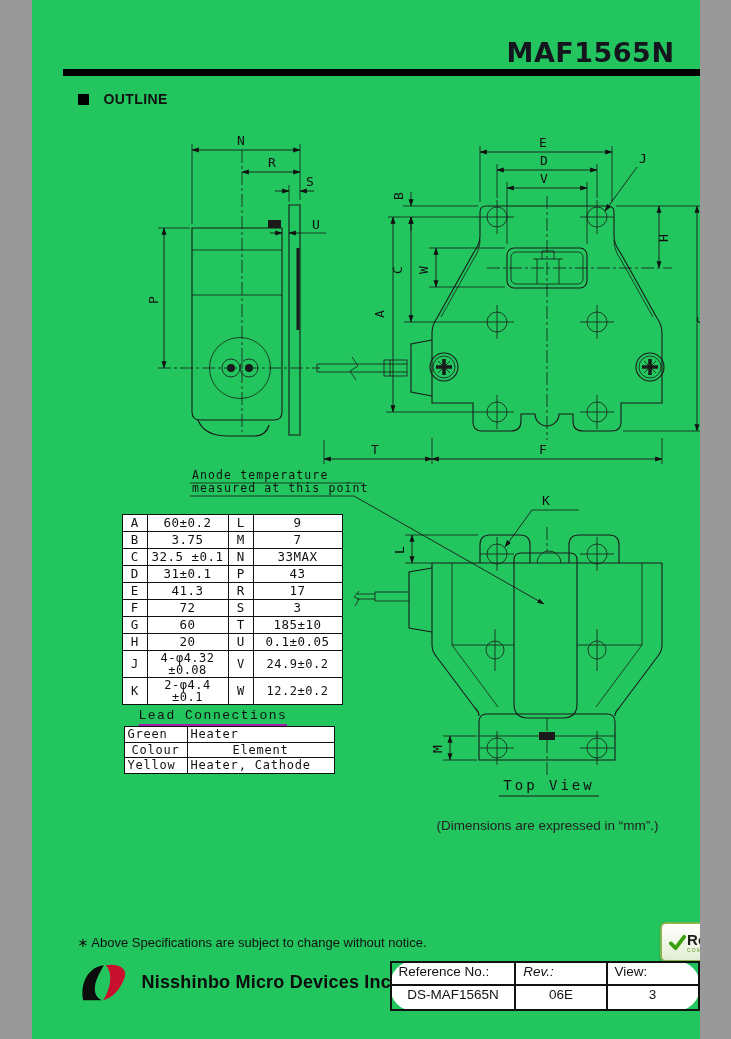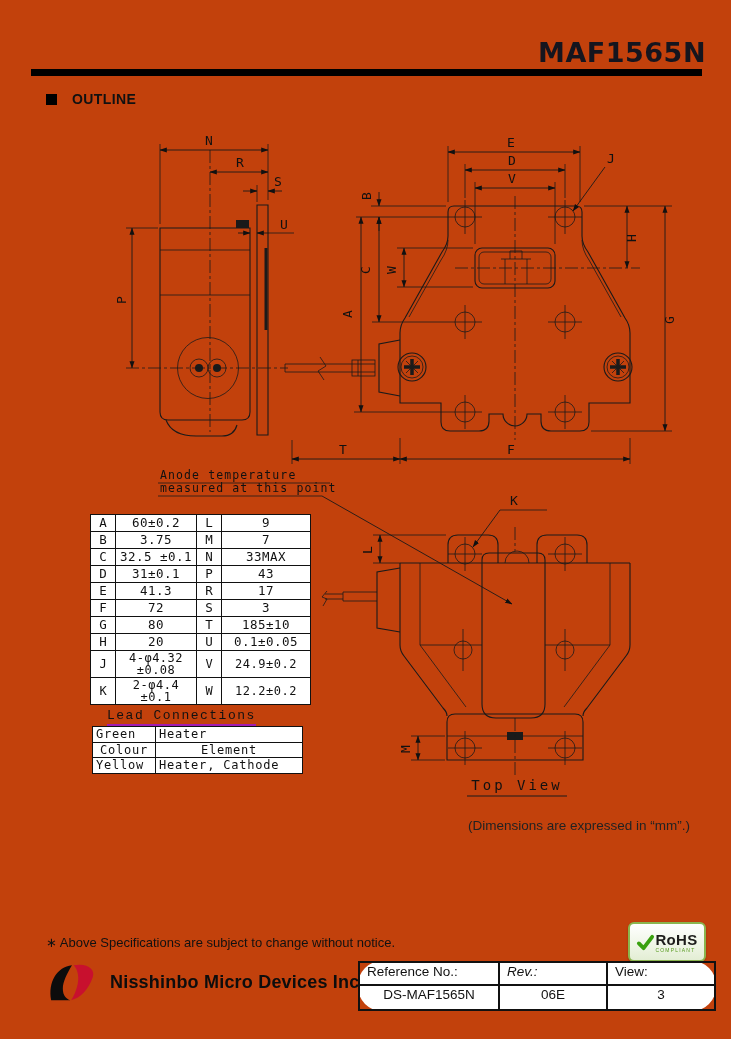--- a/index.html
+++ b/index.html
@@ -1,16 +1,16 @@
 <!DOCTYPE html>
 <html><head>
 <meta charset="utf-8">
 <style>
   html,body{margin:0;padding:0;background:#999;}
-  .page{position:relative;width:731px;height:1039px;background:#c2410c;margin:0 auto;
+  .page{position:relative;width:668px;height:1039px;background:#22c55e;margin:0 auto;
         font-family:"Liberation Sans",sans-serif;color:#111;overflow:hidden;}
   .title{position:absolute;top:37px;right:25px;font-size:27px;font-weight:bold;
          letter-spacing:.5px;color:#15151e;font-family:"DejaVu Sans",sans-serif;}
   .rule{position:absolute;left:31px;top:69px;width:671px;height:7px;background:#000;}
   .section{position:absolute;left:46px;top:91px;display:flex;align-items:center;gap:15px;
            font-weight:bold;font-size:14px;letter-spacing:.4px;}
   .sq{width:11px;height:11px;background:#000;display:inline-block;}
   svg.draw{position:absolute;left:0;top:0;pointer-events:none;}
   .ln{stroke:#1a1a1a;stroke-width:1.1;fill:none;}
   .thin{stroke:#1a1a1a;stroke-width:.8;fill:none;}
@@ -261,21 +261,21 @@
           <td class="v2">17</td>
         </tr>
       <tr>
           <td class="l">F</td>
           <td class="v1">72</td>
           <td class="l">S</td>
           <td class="v2">3</td>
         </tr>
       <tr>
           <td class="l">G</td>
-          <td class="v1">80</td>
+          <td class="v1">60</td>
           <td class="l">T</td>
           <td class="v2">185±10</td>
         </tr>
       <tr>
           <td class="l">H</td>
           <td class="v1">20</td>
           <td class="l">U</td>
           <td class="v2">0.1±0.05</td>
         </tr>
       <tr class="tall">

